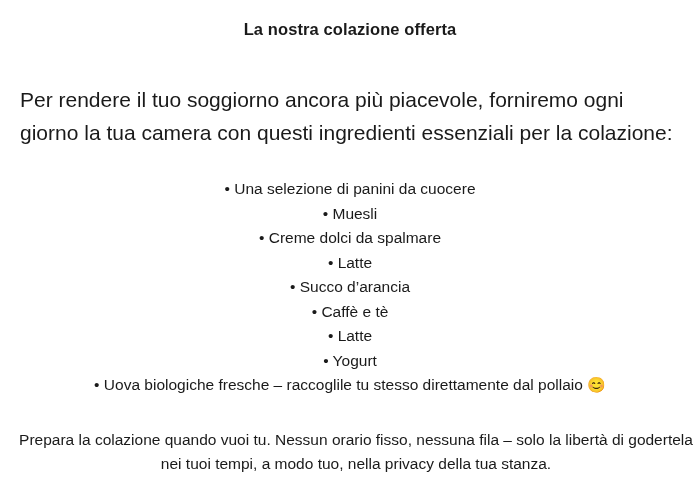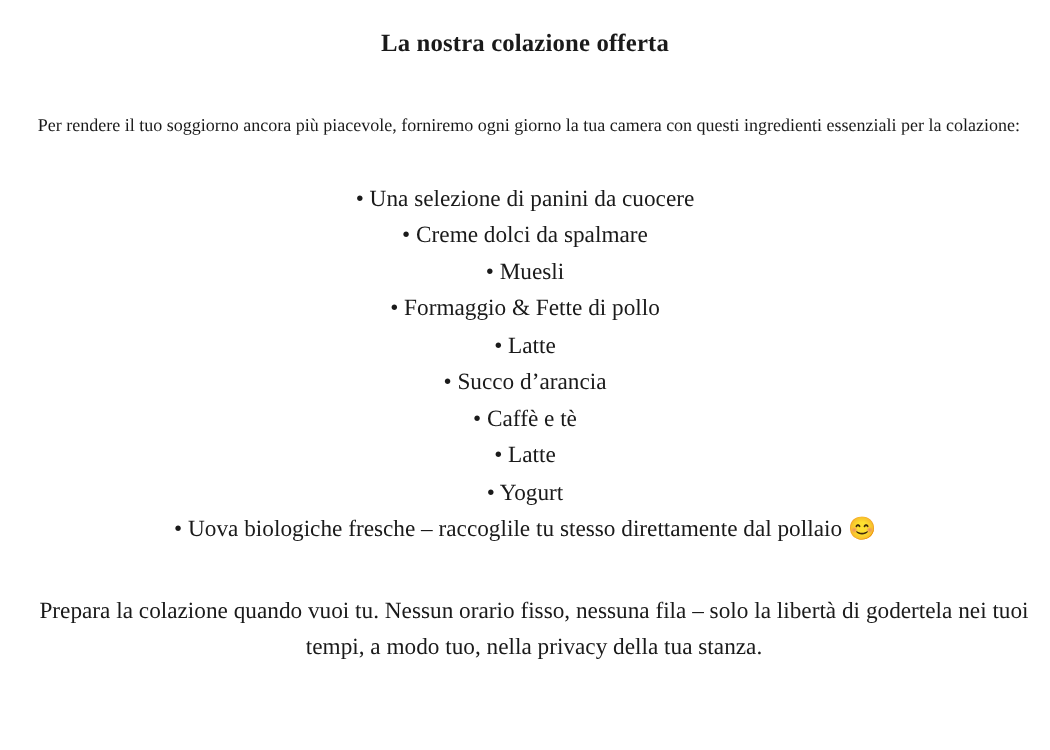--- a/index.html
+++ b/index.html
@@ -13,35 +13,34 @@
     font-family: "Liberation Sans", sans-serif;
     color: #1a1a1a;
     overflow: hidden;
   }
   .page {
     width: 700px;
     height: 408px;
     box-sizing: border-box;
     padding: 12px 14px 0 14px;
     display: block;
-    font-family: Liberation Serif, serif;
   }
   .doc-title {
     text-align: center;
     font-weight: bold;
     font-size: 16.5px;
     line-height: 1.35;
     margin: 6px 0 0 0;
     letter-spacing: 0.1px;
   }
   .intro {
-    text-align: right;
-    font-size: 12px;
+    text-align: left;
+    font-size: 21px;
     line-height: 1.55;
-    margin: 34px auto 0 auto;
+    margin: 44px auto 0 auto;
     width: 660px;
   }
   .items {
     list-style: none;
     margin: 28px 0 0 0;
     padding: 0;
     text-align: center;
   }
   .items li {
     font-size: 15.5px;
@@ -70,29 +69,25 @@
 
   <p class="intro">Per rendere il tuo soggiorno ancora più piacevole, forniremo ogni giorno la tua camera con questi ingredienti essenziali per la colazione:</p>
 
   <ul class="items">
     <li>
       <span class="bullet-dot">•</span>
       <span>Una selezione di panini da cuocere</span>
     </li>
     <li>
       <span class="bullet-dot">•</span>
-      <span>Creme dolci da spalmare</span>
-    </li>
-    <li>
-      <span class="bullet-dot">•</span>
       <span>Muesli</span>
     </li>
     <li>
       <span class="bullet-dot">•</span>
-      <span>Formaggio &amp; Fette di pollo</span>
+      <span>Creme dolci da spalmare</span>
     </li>
     <li>
       <span class="bullet-dot">•</span>
       <span>Latte</span>
     </li>
     <li>
       <span class="bullet-dot">•</span>
       <span>Succo d’arancia</span>
     </li>
     <li>

